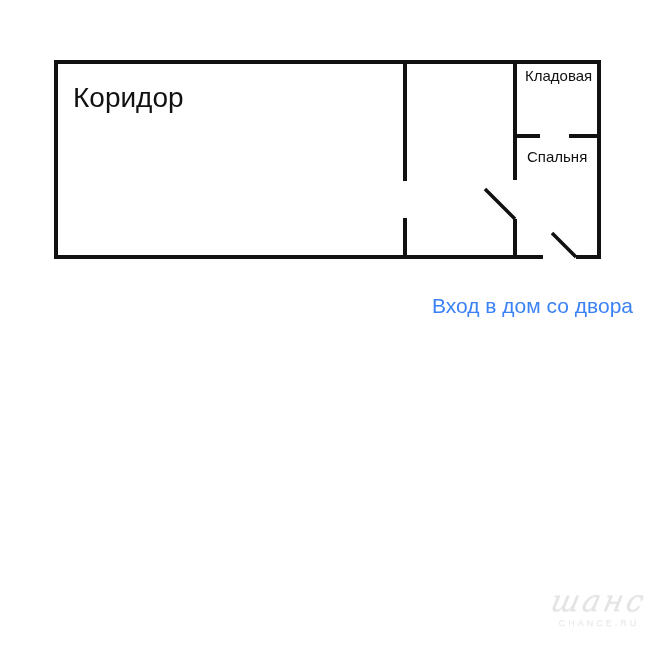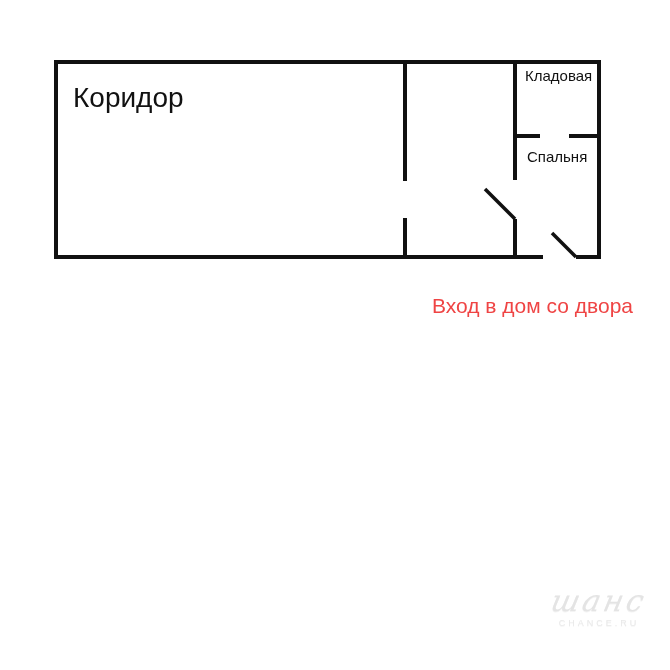--- a/index.html
+++ b/index.html
@@ -46,21 +46,21 @@
   .label-corridor {
     left: 527px;
     top: 149px;
     font-size: 15px;
   }
   .entrance-caption {
     position: absolute;
     left: 432px;
     top: 294px;
     font-size: 21px;
-    color: #ef4444;
+    color: #3b82f6;
     white-space: nowrap;
     line-height: 1.1;
   }
   .watermark {
     position: absolute;
     left: 540px;
     top: 586px;
     width: 118px;
     text-align: center;
     user-select: none;

